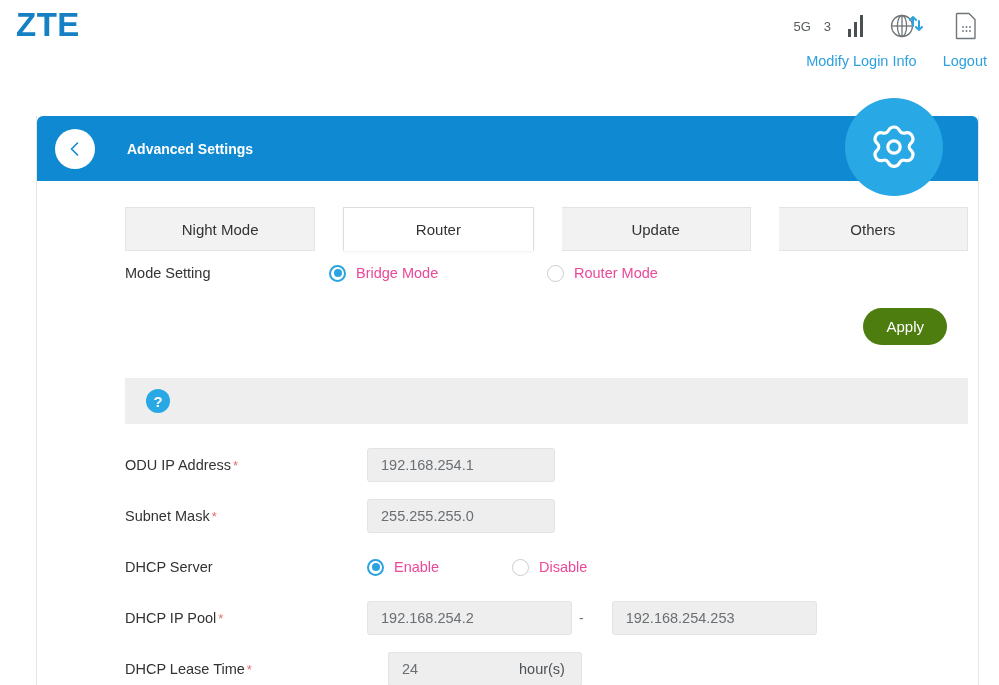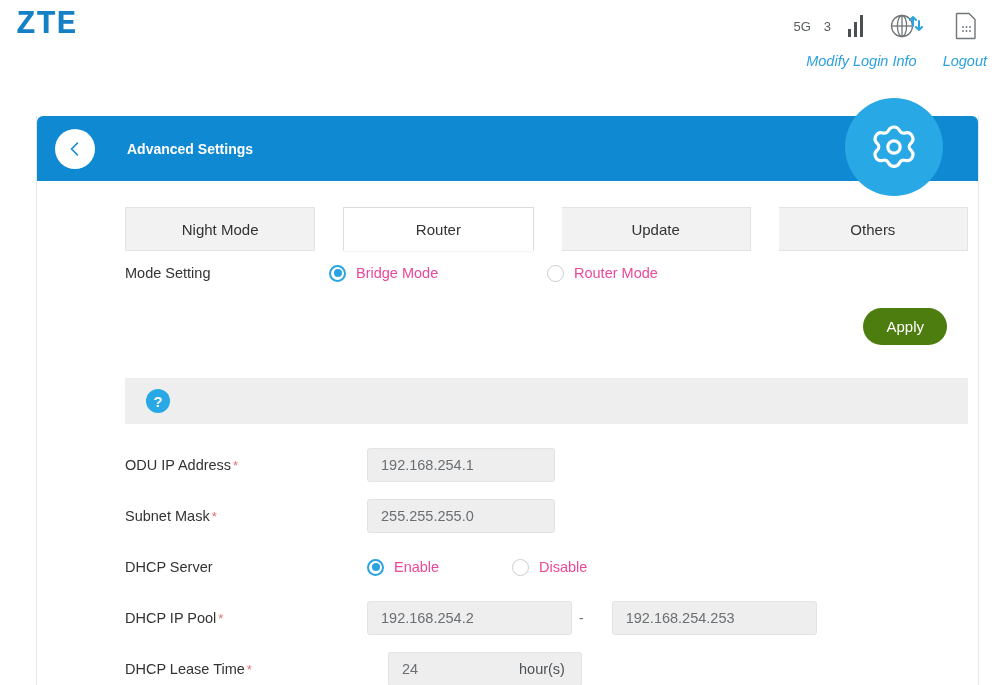--- a/index.html
+++ b/index.html
@@ -20,21 +20,21 @@
     width: 999px;
   }
   .logo {
     position: absolute;
     left: 16px;
     top: 6px;
     font-size: 33px;
     font-weight: bold;
     letter-spacing: 0.5px;
     color: #1580c4;
-    font-family: Liberation Mono, monospace;
+    font-family: Liberation Sans, sans-serif;
   }
   .status-cluster {
     position: absolute;
     right: 12px;
     top: 12px;
     display: flex;
     align-items: center;
     gap: 0px;
   }
   .net-type {
@@ -61,21 +61,20 @@
   .globe-wrap { margin-right: 32px; display: flex; align-items: center; }
   .sim-wrap { margin-right: 10px; display: flex; align-items: center; }
 
   .links-row {
     position: absolute;
     right: 12px;
     top: 53px;
     display: flex;
     gap: 26px;
     align-items: flex-end;
-    font-style: italic;
   }
   .hlink {
     font-size: 14.5px;
     color: #2da0e0;
     text-decoration: none;
     cursor: pointer;
   }
 
   
   .card {

